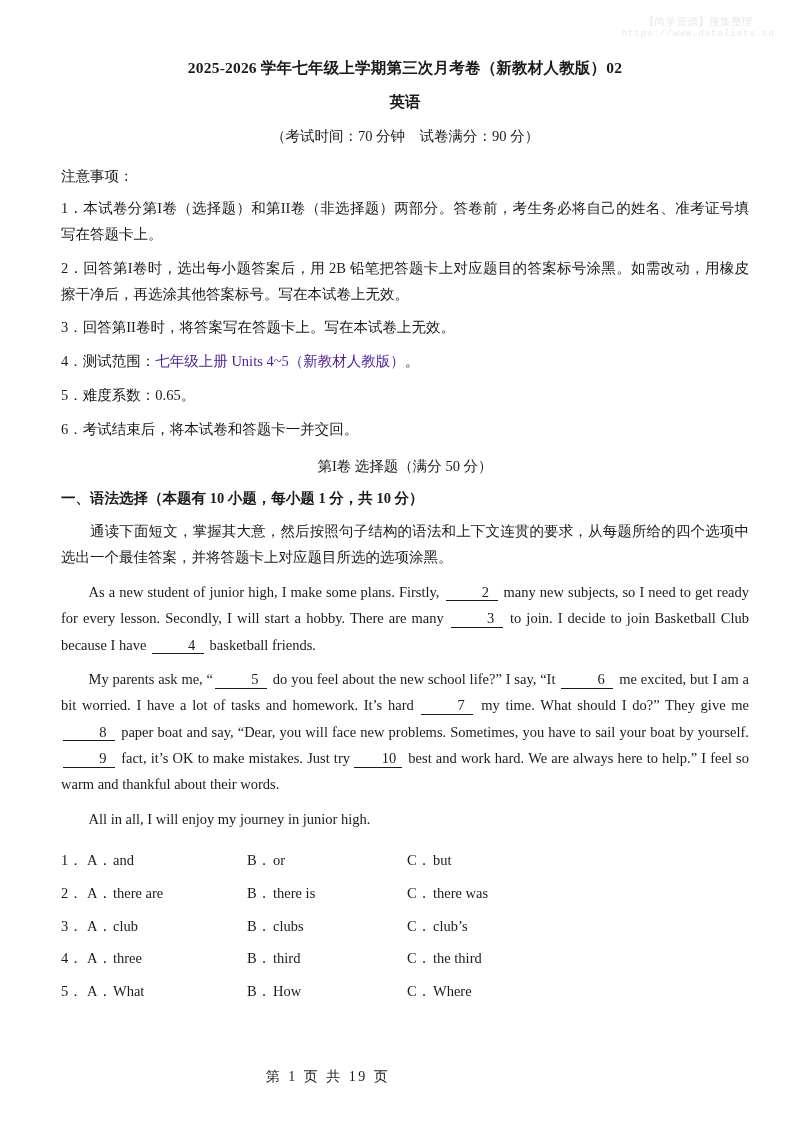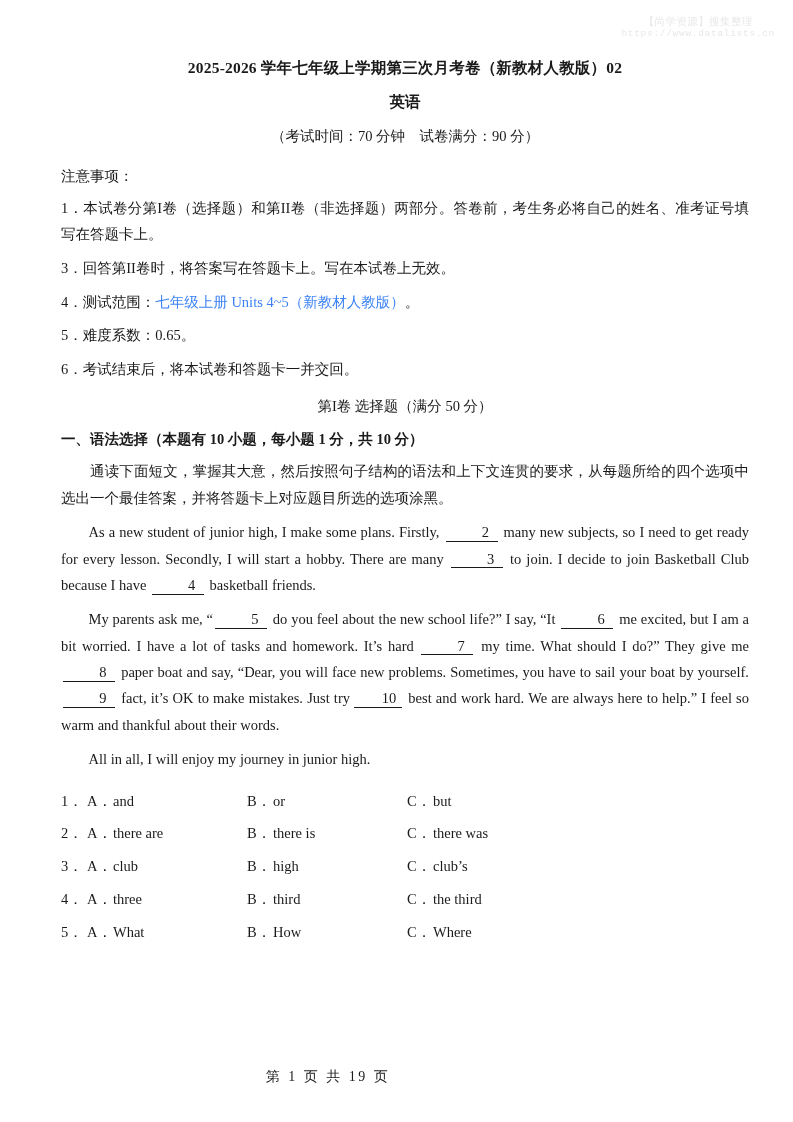--- a/index.html
+++ b/index.html
@@ -89,21 +89,21 @@
   }
   .notice-item {
     margin: 0;
     padding-top: 8px;
     font-size: 14.5px;
     line-height: 1.78;
     text-align: justify;
     text-justify: inter-ideograph;
   }
   .red {
-    color: #3b82f6;
+    color: #4c1d95;
   }
 
   
   .part-title {
     margin: 0;
     padding-top: 13px;
     text-align: center;
     font-size: 14.5px;
     font-weight: normal;
     line-height: 1.5;
@@ -196,20 +196,21 @@
   </div>
 
   <div class="content">
 
     <h1 class="doc-title">2025-2026 学年七年级上学期第三次月考卷（新教材人教版）02</h1>
     <h2 class="doc-subtitle">英语</h2>
     <p class="doc-meta">（考试时间：70 分钟　试卷满分：90 分）</p>
 
     <p class="notice-head">注意事项：</p>
     <p class="notice-item">1．本试卷分第I卷（选择题）和第II卷（非选择题）两部分。答卷前，考生务必将自己的姓名、准考证号填写在答题卡上。</p>
+    <p class="notice-item">2．回答第I卷时，选出每小题答案后，用 2B 铅笔把答题卡上对应题目的答案标号涂黑。如需改动，用橡皮擦干净后，再选涂其他答案标号。写在本试卷上无效。</p>
     <p class="notice-item">3．回答第II卷时，将答案写在答题卡上。写在本试卷上无效。</p>
     <p class="notice-item"><span>4．测试范围：</span><span class="red">七年级上册 Units 4~5（新教材人教版）</span><span>。</span></p>
     <p class="notice-item">5．难度系数：0.65。</p>
     <p class="notice-item">6．考试结束后，将本试卷和答题卡一并交回。</p>
 
     <p class="part-title">第I卷 选择题（满分 50 分）</p>
     <p class="sec-title">一、语法选择（本题有 10 小题，每小题 1 分，共 10 分）</p>
     <p class="para">通读下面短文，掌握其大意，然后按照句子结构的语法和上下文连贯的要求，从每题所给的四个选项中选出一个最佳答案，并将答题卡上对应题目所选的选项涂黑。</p>
 
 
@@ -254,21 +255,21 @@
       </div>
 
       <div class="opt-row">
         <span class="opt-num">3．</span>
         <span class="opt-cell">
             <span class="opt-letter">A．</span>
             <span class="opt-text">club</span>
           </span>
         <span class="opt-cell">
             <span class="opt-letter">B．</span>
-            <span class="opt-text">high</span>
+            <span class="opt-text">clubs</span>
           </span>
         <span class="opt-cell c3">
             <span class="opt-letter">C．</span>
             <span class="opt-text">club’s</span>
           </span>
       </div>
 
       <div class="opt-row">
         <span class="opt-num">4．</span>
         <span class="opt-cell">

